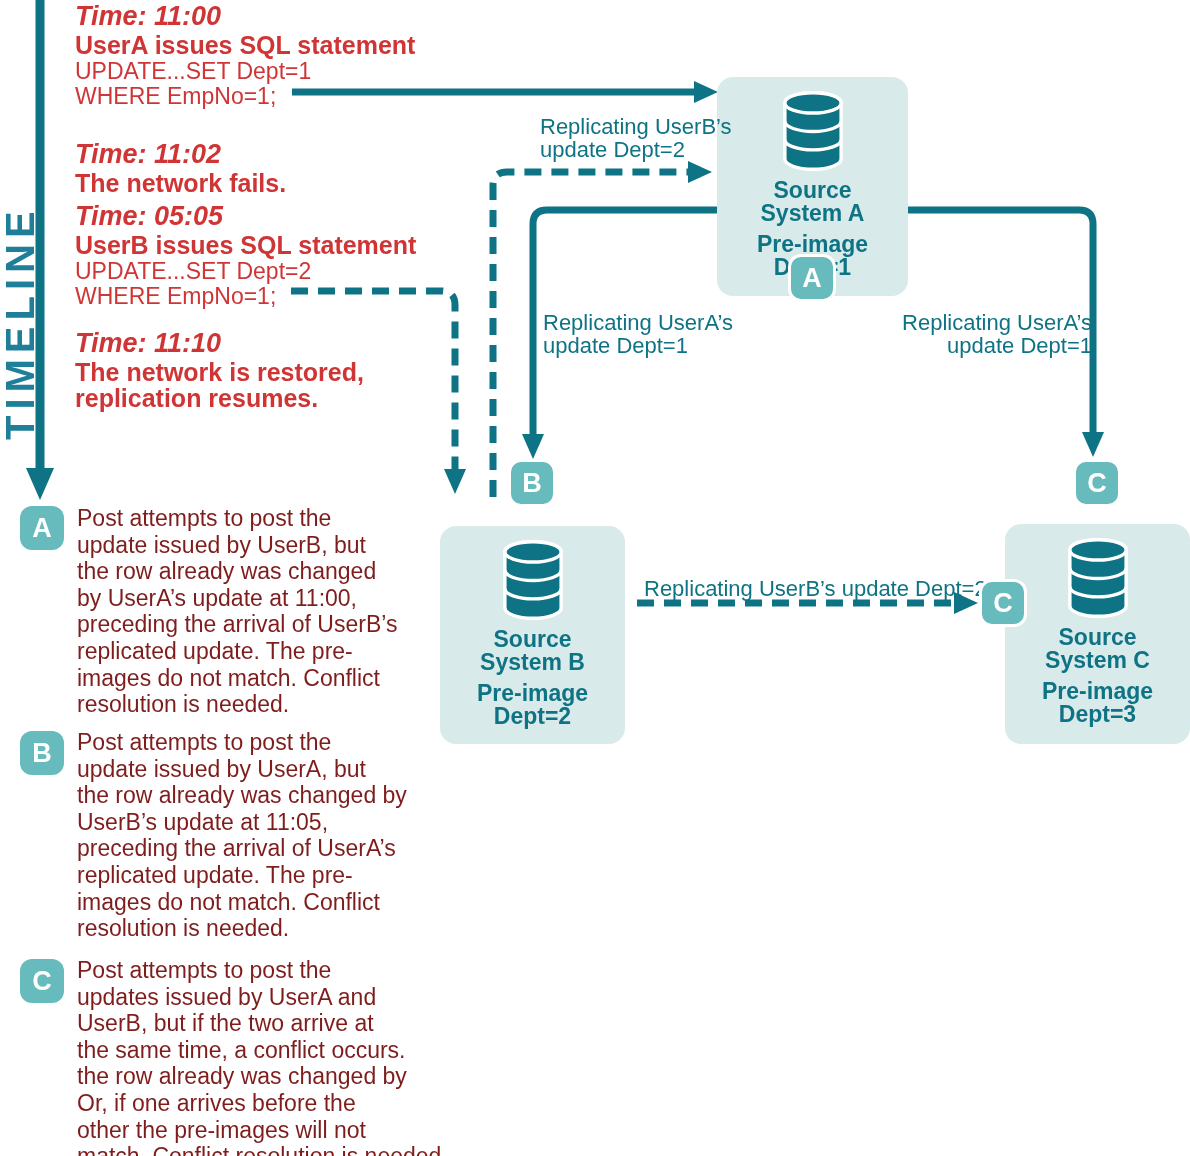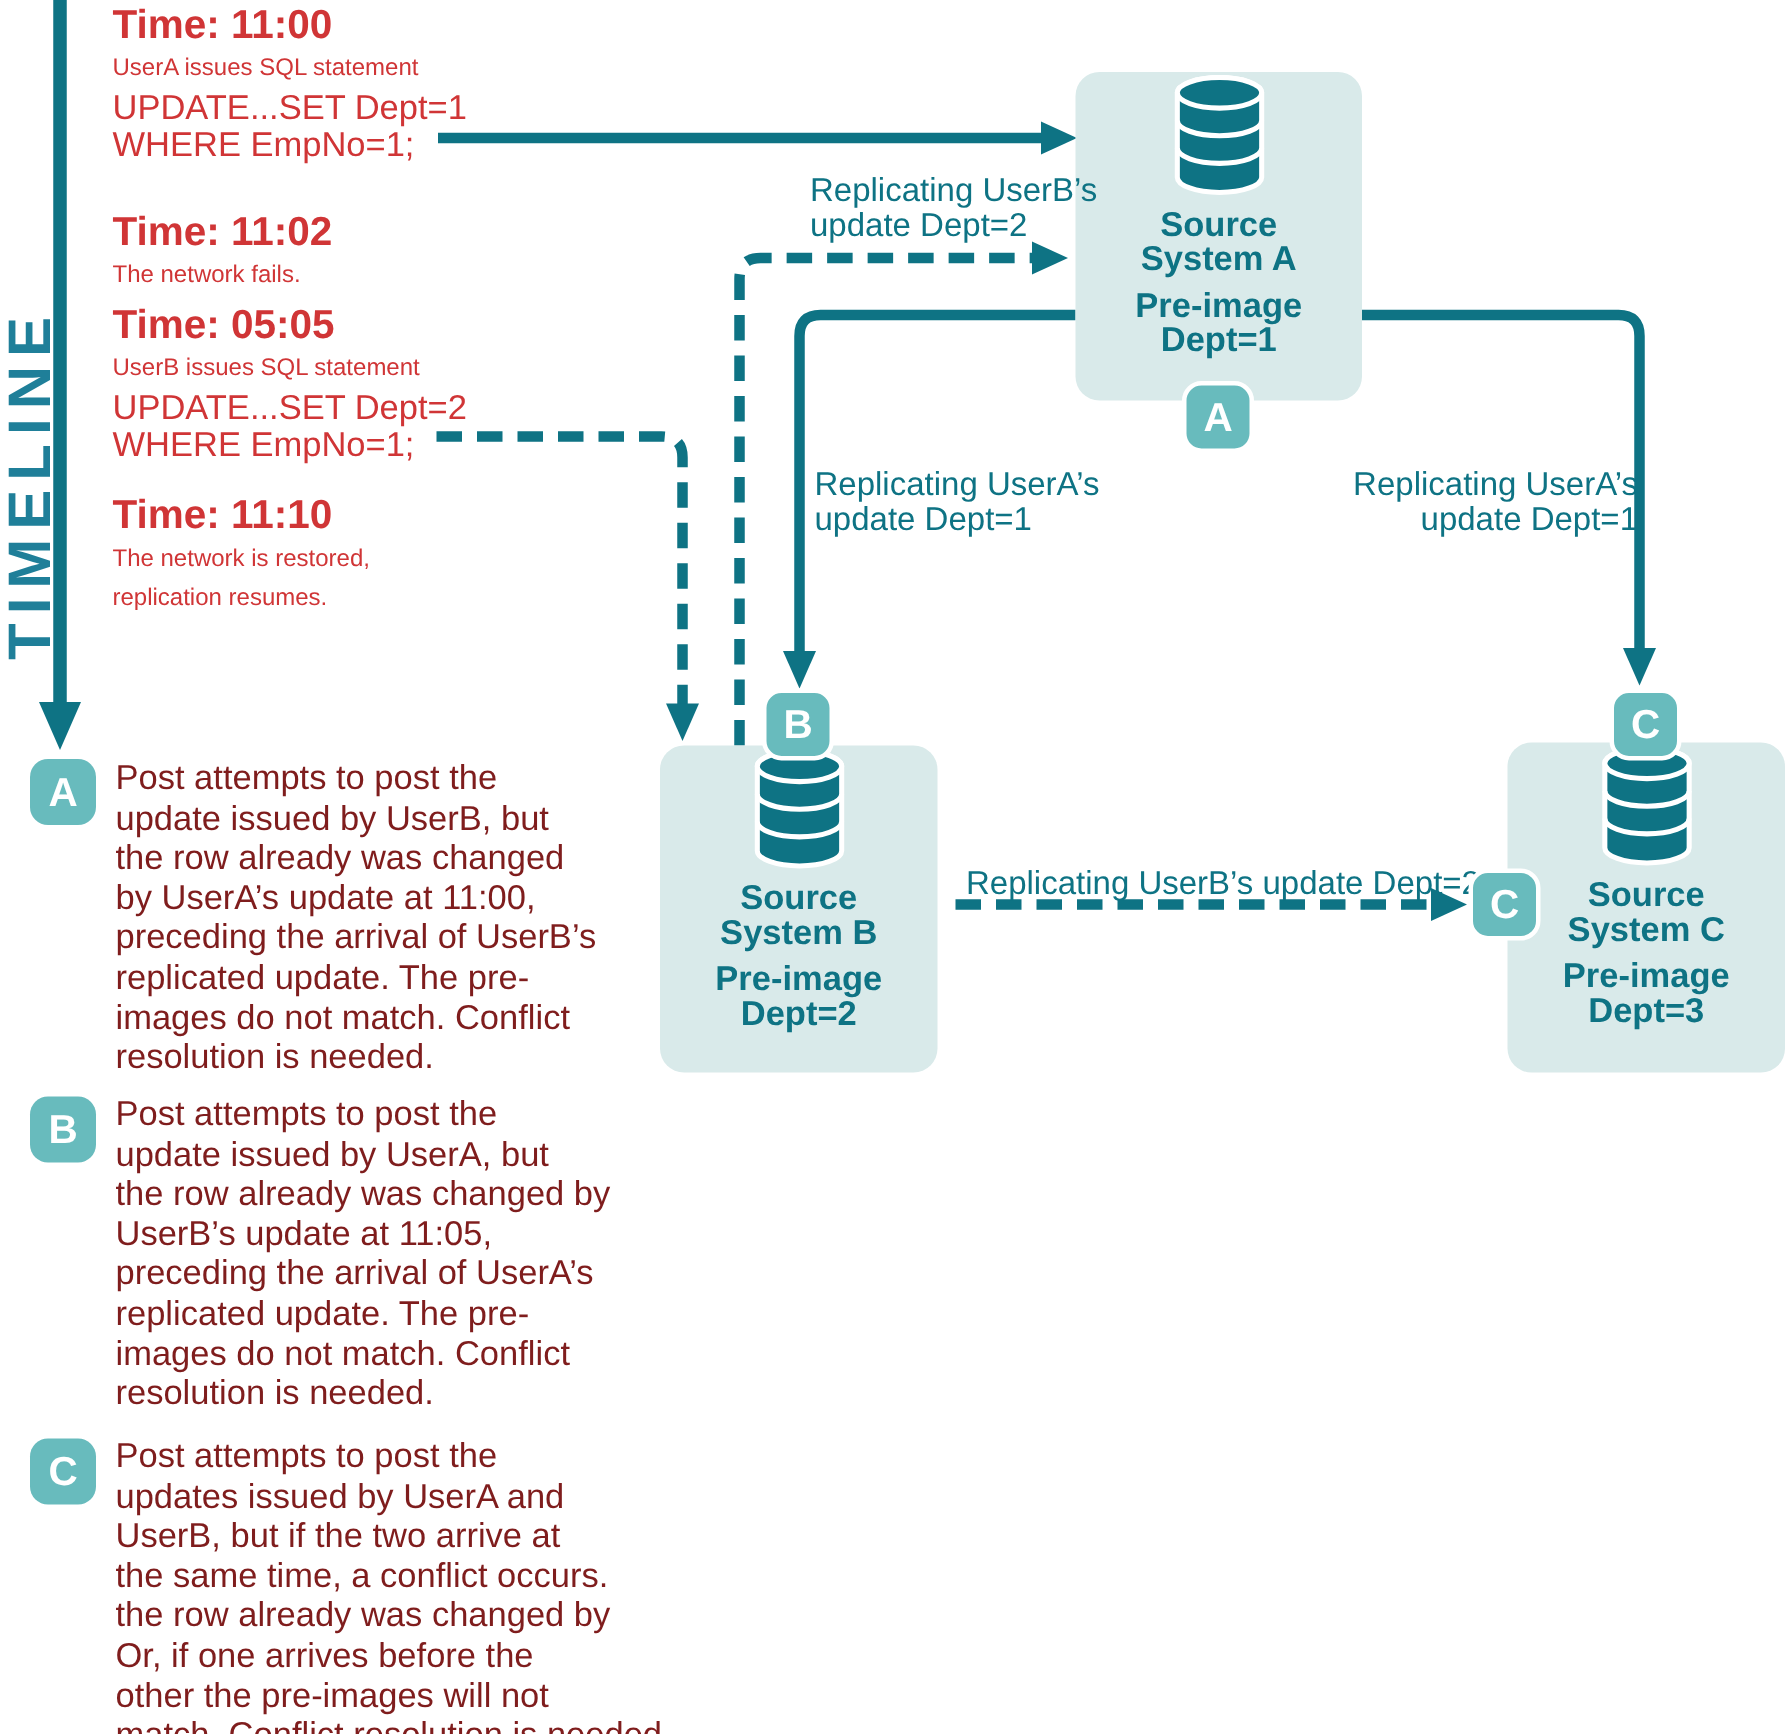--- a/index.html
+++ b/index.html
@@ -9,39 +9,39 @@
   }
   
   .connectors{position:absolute;left:0;top:0;z-index:1;}
   
   .timeline-word{
     position:absolute;left:-2px;top:440px;transform:rotate(-90deg);transform-origin:0 0;
     font-weight:bold;font-size:40px;letter-spacing:6px;color:#1f7f99;white-space:nowrap;z-index:3;
   }
   
   .event{position:absolute;left:75px;color:#d03536;z-index:3;}
-  .event .time{font-weight:bold;font-size:27px;line-height:29px;margin-bottom:2px;}
-  .event .desc{font-weight:normal;font-size:16px;line-height:25.5px;white-space:pre-line;}
+  .event .time{font-weight:bold;font-size:27px;line-height:29px;margin-bottom:2px;font-style:italic;}
+  .event .desc{font-weight:bold;font-size:25px;line-height:25.5px;white-space:pre-line;}
   .event .sql{font-weight:normal;font-size:23px;line-height:25.5px;white-space:pre-line;}
   #ev0{top:2px}#ev1{top:140px}#ev2{top:202px}#ev3{top:329px}#ev4{top:427px}
   
   .conflict-badge{
     position:absolute;left:20px;width:44px;height:44px;border-radius:12px;background:#68bbbd;
     color:#fff;font-weight:bold;font-size:27px;display:flex;align-items:center;justify-content:center;z-index:4;
   }
   #cbA{top:506px}#cbB{top:731px}#cbC{top:959px}
   .conflict-text{
     position:absolute;left:77px;width:414px;color:#7f1d1d;font-size:23px;line-height:26.6px;
     white-space:pre-line;z-index:3;
   }
   #ctA{top:505px}#ctB{top:729px}#ctC{top:957px}
   
   .sys-box{
     position:absolute;background:#d9eaea;border-radius:16px;z-index:2;
-    display:flex;flex-direction:column;align-items:center;box-sizing:border-box;
+    display:flex;flex-direction:column;align-items:center;padding-top:12px;box-sizing:border-box;margin-top:29px;
   }
   #sysA{left:717px;top:48px;width:191px;height:219px;}
   #sysB{left:440px;top:497px;width:185px;height:218px;}
   #sysC{left:1005px;top:495px;width:185px;height:220px;}
   .sys-name,.sys-pre{
     color:#0e7384;font-weight:bold;font-size:23px;line-height:23px;text-align:center;white-space:pre-line;
   }
   .sys-name{margin-top:6px;}
   .sys-pre{margin-top:8px;}
   

